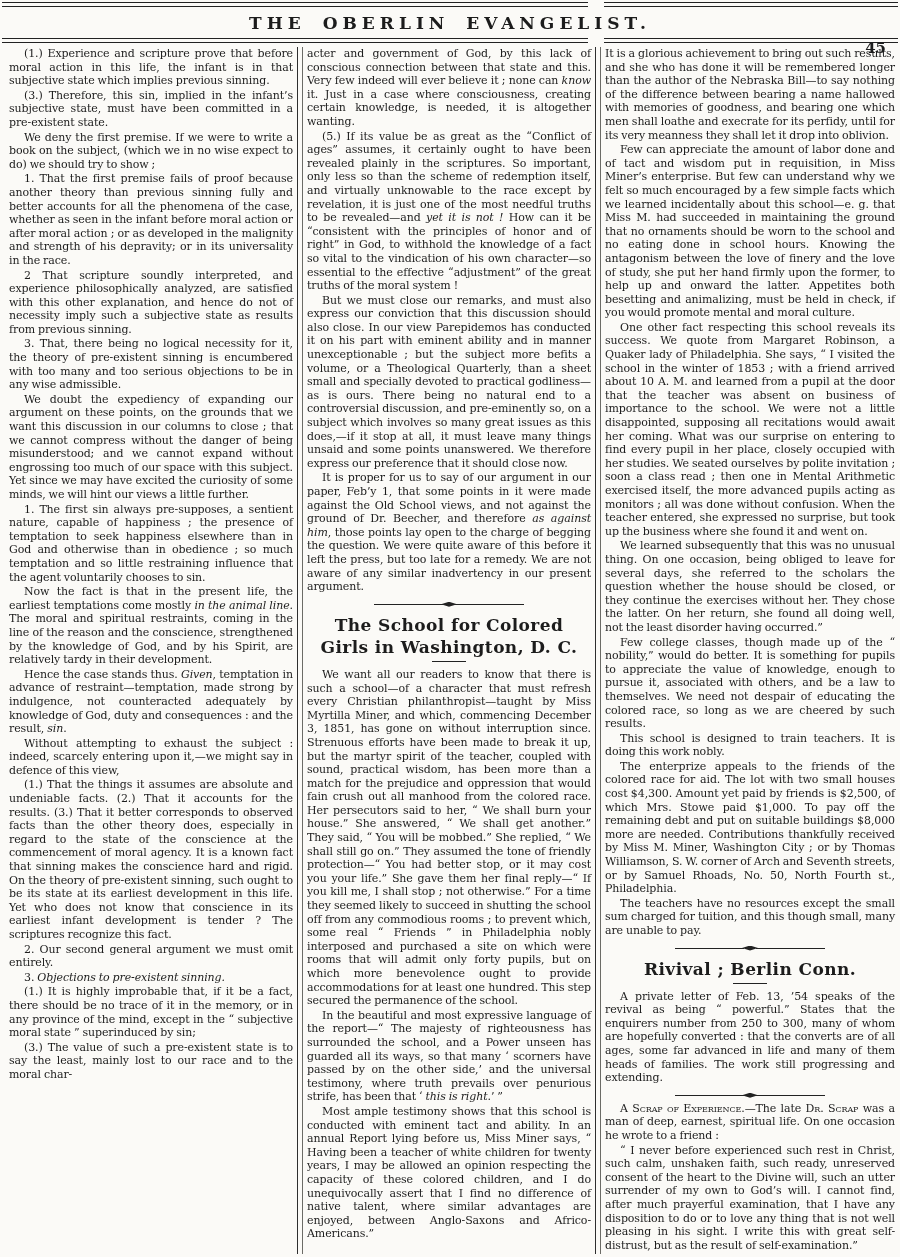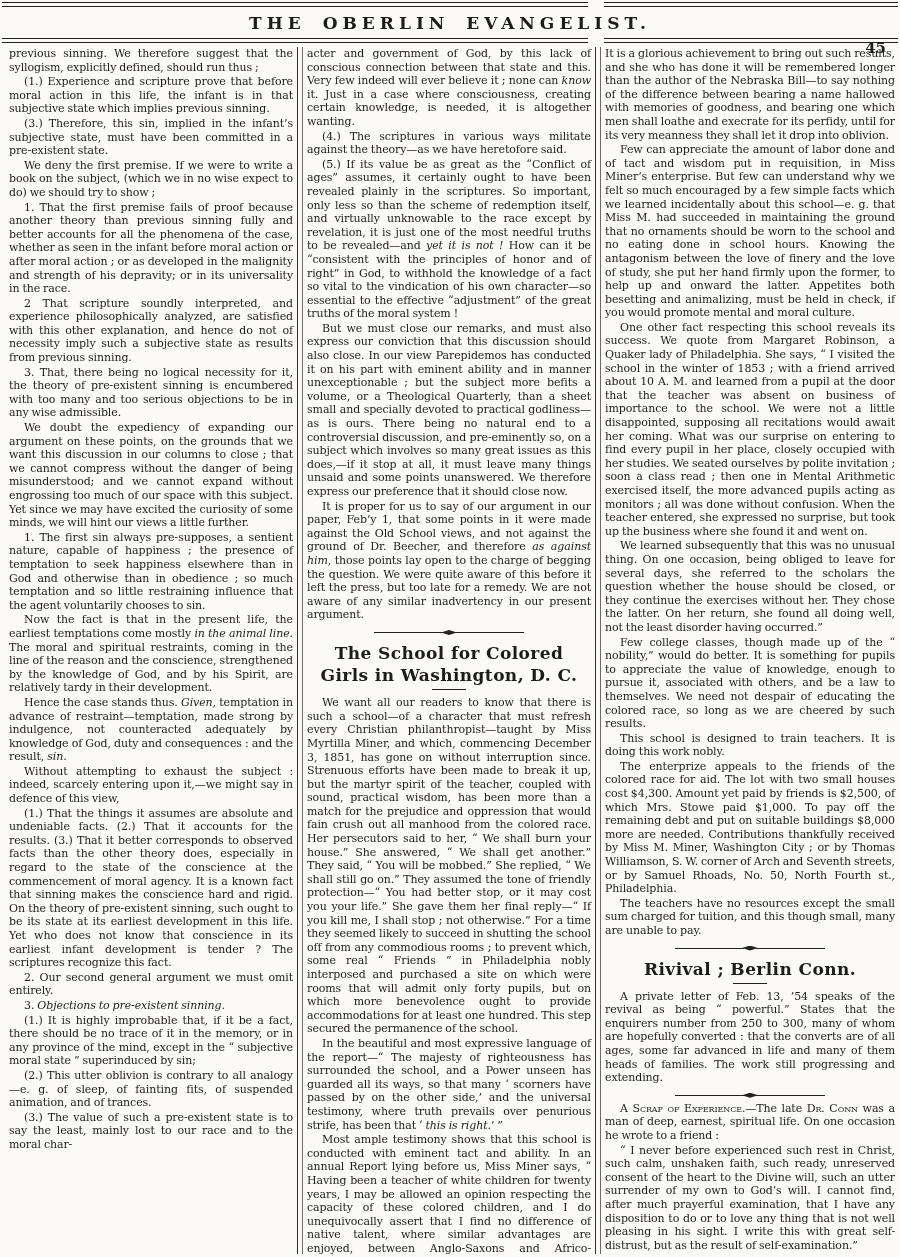--- a/index.html
+++ b/index.html
@@ -67,43 +67,40 @@
       <div class="page-number">45</div>
     </div>
     <div class="rule-row">
       <div class="drule left"></div>
       <div class="drule right"></div>
     </div>
   </header>
 
   <main class="cols">
     <section class="col">
-        <p class="para ni">previous sinning.  We therefore suggest that the syllogism, explicitly defined, should run thus ;</p>
         <p class="para">(1.)  Experience and scripture prove that before moral action in this life, the infant is in that subjective state which implies previous sinning.</p>
         <p class="para">(3.)  Therefore, this sin, implied in the infant’s subjective state, must have been committed in a pre-existent state.</p>
         <p class="para">We deny the first premise.  If we were to write a book on the subject, (which we in no wise expect to do) we should try to show ;</p>
         <p class="para">1.  That the first premise fails of proof because another theory than previous sinning fully and better accounts for all the phenomena of the case, whether as seen in the infant before moral action or after moral action ; or as developed in the malignity and strength of his depravity; or in its universality in the race.</p>
         <p class="para">2  That scripture soundly interpreted, and experience philosophically analyzed, are satisfied with this other explanation, and hence do not of necessity imply such a subjective state as results from previous sinning.</p>
         <p class="para">3.  That, there being no logical necessity for it, the theory of pre-existent sinning is encumbered with too many and too serious objections to be in any wise admissible.</p>
         <p class="para">We doubt the expediency of expanding our argument on these points,  on the grounds that we want this discussion in our columns to close ; that we cannot compress without the danger of being misunderstood; and we cannot expand without engrossing too much of our space with this subject.  Yet since we may have excited the curiosity of some minds, we will hint our views a little further.</p>
         <p class="para">1.  The first sin  always pre-supposes, a sentient nature, capable of happiness ; the presence of temptation to seek happiness elsewhere than in God and otherwise than in obedience ; so much temptation and so little restraining influence that the agent voluntarily chooses to sin.</p>
         <p class="para">Now the fact is that in the present life, the earliest temptations come mostly <i>in the animal line</i>.  The moral and spiritual restraints, coming in the line of the reason and the conscience, strengthened by the knowledge of God, and by his Spirit, are relatively tardy in their development.</p>
         <p class="para">Hence the case stands thus.  <i>Given</i>, temptation in advance of restraint—temptation, made strong by indulgence, not counteracted adequately by knowledge of God, duty and consequences : and the result, <i>sin</i>.</p>
         <p class="para">Without attempting to exhaust the subject : indeed, scarcely entering upon it,—we might say in defence of this view,</p>
         <p class="para">(1.)  That the things it assumes are absolute and undeniable facts.  (2.)  That it accounts for the results. (3.)  That it better corresponds to observed facts than the other theory does, especially in regard to the state of the conscience at the commencement of moral agency. It is a known fact that sinning makes the conscience hard and rigid.  On the theory of pre-existent sinning, such ought to be its state at its earliest development in this life.  Yet who does not know that conscience in its earliest infant development is tender ?  The scriptures recognize this fact.</p>
         <p class="para">2.  Our second general argument we must omit entirely.</p>
         <p class="para">3.  <i>Objections to pre-existent sinning.</i></p>
         <p class="para">(1.)  It is highly improbable that, if it be a fact, there should be no trace of it in the memory, or in any province of the mind, except in the “ subjective moral state ” superinduced by sin;</p>
-        <p class="para">(2.)  This utter oblivion is contrary to all analogy—e. g.  of sleep, of fainting fits, of suspended animation, and of trances.</p>
         <p class="para">(3.)  The value of such a  pre-existent state is to say the least, mainly lost to our race and to the moral char-</p>
       </section>
     <div class="vsep"></div>
     <section class="col">
         <p class="para ni">acter and government of God, by this lack of conscious connection between that state and this.  Very few indeed will ever believe it ; none can <i>know</i> it.  Just in a case where consciousness, creating certain knowledge, is needed, it is altogether wanting.</p>
-        <p class="para">(4.)  The scriptures in various ways militate against the theory—as we have heretofore said.</p>
         <p class="para">(5.)  If its value be as great as the “Conflict of ages” assumes, it certainly ought to have been revealed plainly in the scriptures.  So important, only less so than the scheme of redemption itself, and virtually unknowable to the race except by revelation, it is just one of the most needful truths to be revealed—and <i>yet it is not !</i>  How can it be “consistent with the principles of honor and of right” in God, to withhold the knowledge of a fact so vital to the vindication of his own character—so essential to the effective “adjustment” of the great truths of the moral system !</p>
         <p class="para">But we must close our remarks, and must also express our conviction that this discussion should also close.  In our view Parepidemos has conducted it on his part with eminent ability and in manner unexceptionable ; but the subject more befits a volume, or a Theological Quarterly, than a sheet small and specially devoted to practical godliness—as is ours.  There being no natural end to a controversial discussion, and pre-eminently so, on a subject which involves so many great issues as this does,—if it stop at all, it must leave many things unsaid and some points unanswered.  We therefore express our preference that it should close now.</p>
         <p class="para">It is proper for us to say of our argument in our paper, Feb’y 1, that some points in it were made against the Old School views, and not against the ground of Dr. Beecher, and therefore <i>as against him</i>, those points lay open to the charge of begging the question.  We were quite aware of this before it left the press, but too late for a remedy.  We are not aware of any similar inadvertency in our present argument.</p>
         <div class="divider">
           <span class="dline"></span>
           <span class="ddia"></span>
           <span class="dline"></span>
         </div>
         <h2 class="head">The School for Colored Girls in Washington, D. C.</h2>
         <div class="subrule"></div>
@@ -127,18 +124,18 @@
           <span class="dline"></span>
         </div>
         <h2 class="head">Rivival ; Berlin Conn.</h2>
         <div class="subrule"></div>
         <p class="para">A private letter of Feb. 13, ’54 speaks of the revival as being “ powerful.”  States that the enquirers number from 250 to 300, many of whom are hopefully converted : that the converts are of all ages, some far advanced in life and many of them heads of families.  The work still progressing and extending.</p>
         <div class="divider">
           <span class="dline"></span>
           <span class="ddia"></span>
           <span class="dline"></span>
         </div>
-        <p class="para"><span class="sc">A Scrap of Experience.</span>—The late <span class="sc">Dr. Conn</span> was a man of deep, earnest, spiritual life.  On one occasion he wrote to a friend :</p>
+        <p class="para"><span class="sc">A Scrap of Experience.</span>—The late <span class="sc">Dr. Scrap</span> was a man of deep, earnest, spiritual life.  On one occasion he wrote to a friend :</p>
         <p class="para">“ I never before experienced such rest in Christ, such calm, unshaken faith, such ready, unreserved  consent of the heart to the Divine will, such an utter  surrender  of my own to God’s will.   I cannot find, after much prayerful examination, that I have any disposition  to  do or  to love any thing that is not well pleasing in his  sight.   I  write this with great self-distrust, but  as  the  result  of  self-examination.”</p>
       </section>
   </main>
 
 </div>
 
 </body></html>

